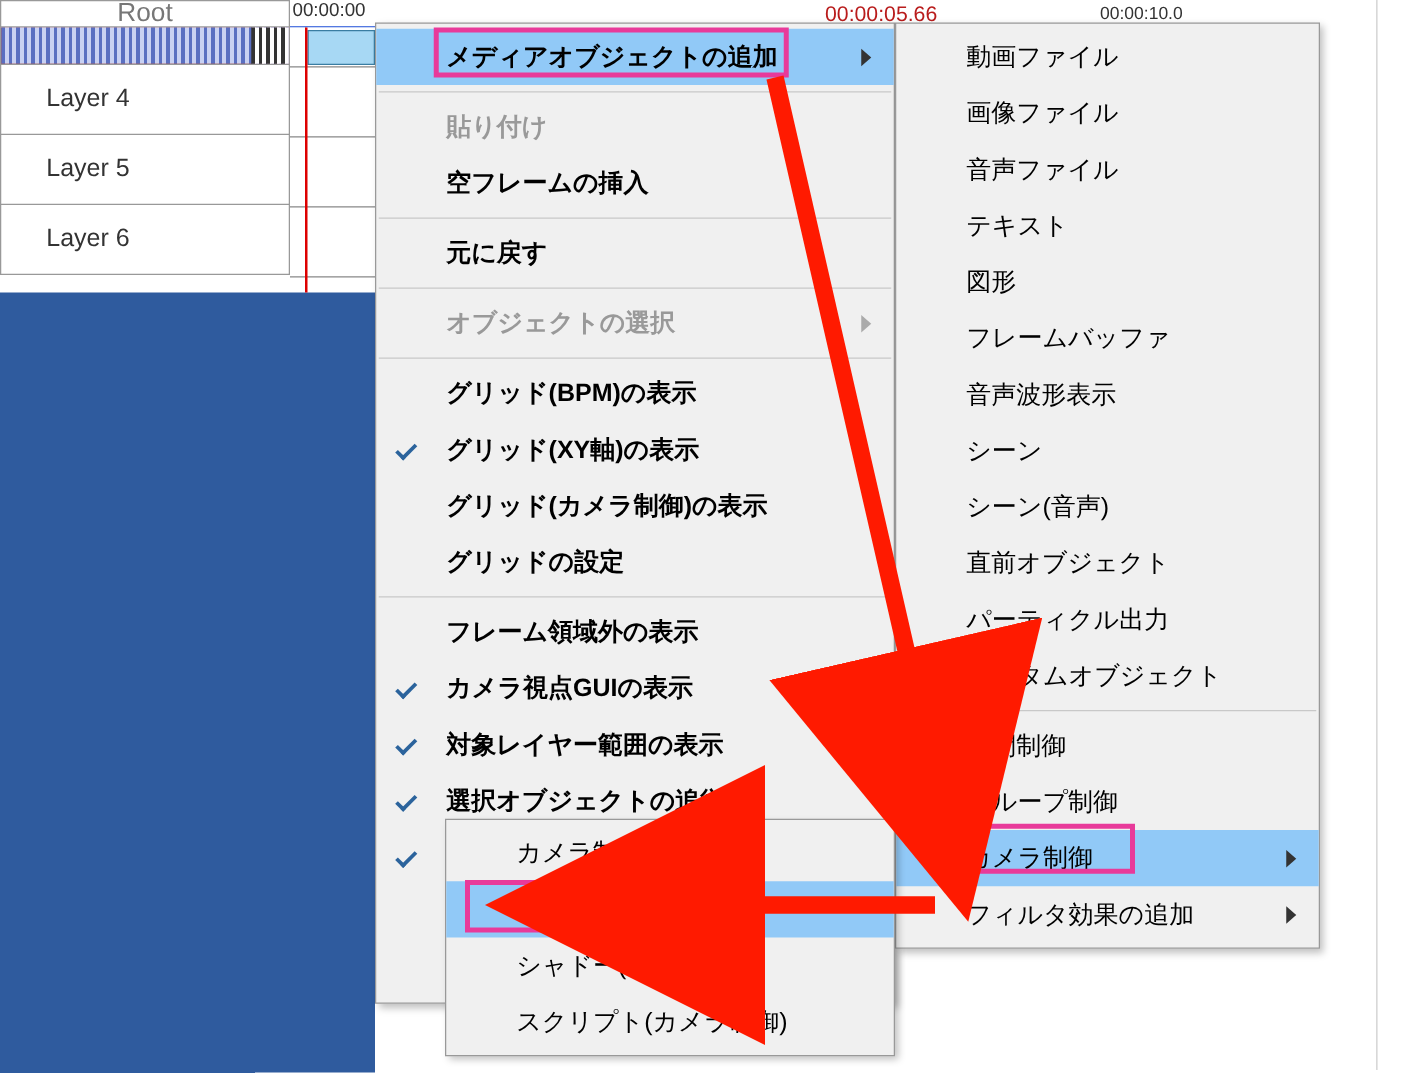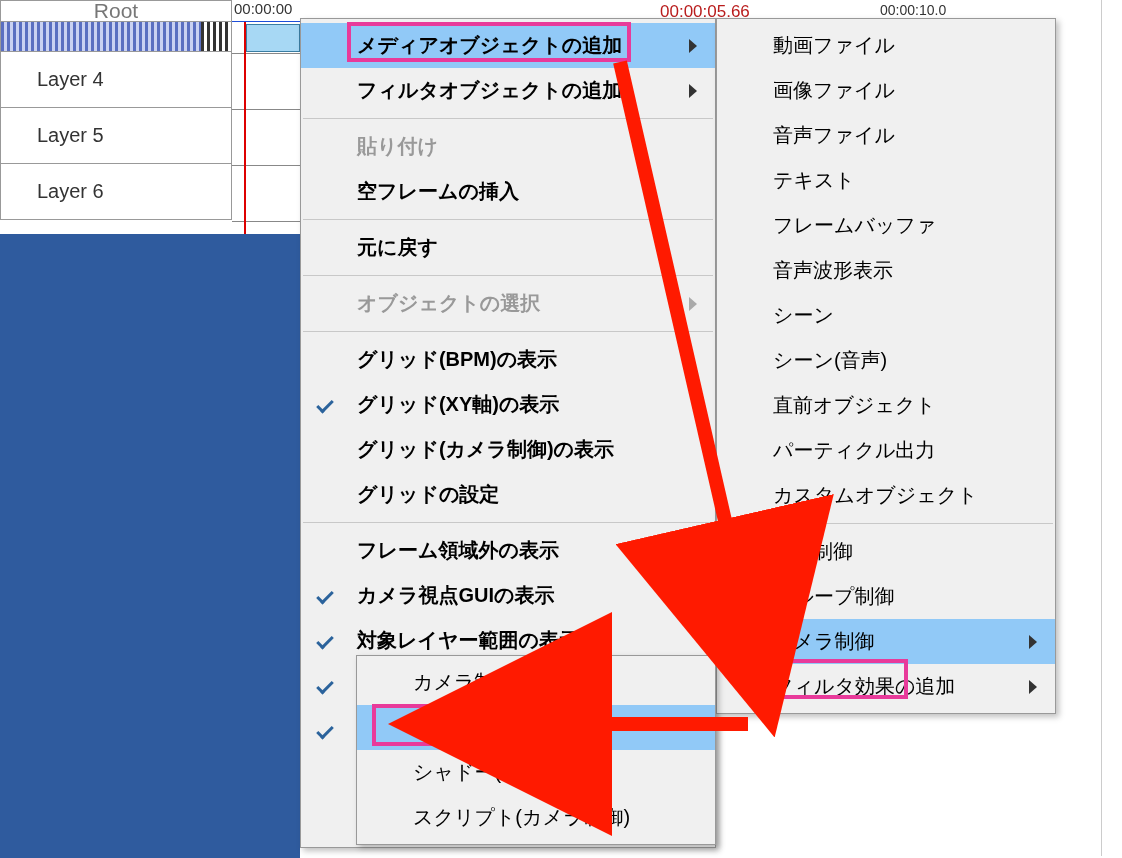--- a/index.html
+++ b/index.html
@@ -284,24 +284,20 @@
   </div>
 
   <span class="ruler-label-far">00:00:05.66</span>
   <span class="ruler-label-far2">00:00:10.0</span>
 
   <div id="main-menu" class="menu" style="left:300px; top:18px; width:416px;font-weight:bold;">
       <div class="menu-item highlight">
         <span>メディアオブジェクトの追加</span>
         <span class="arrow"></span>
       </div>
-      <div class="menu-item">
-        <span>フィルタオブジェクトの追加</span>
-        <span class="arrow"></span>
-      </div>
       <div class="menu-sep"></div>
       <div class="menu-item disabled">
         <span>貼り付け</span>
       </div>
       <div class="menu-item">
         <span>空フレームの挿入</span>
       </div>
       <div class="menu-sep"></div>
       <div class="menu-item">
         <span>元に戻す</span>
@@ -359,20 +355,23 @@
         <span>動画ファイル</span>
       </div>
       <div class="menu-item">
         <span>画像ファイル</span>
       </div>
       <div class="menu-item">
         <span>音声ファイル</span>
       </div>
       <div class="menu-item">
         <span>テキスト</span>
+      </div>
+      <div class="menu-item">
+        <span>図形</span>
       </div>
       <div class="menu-item">
         <span>フレームバッファ</span>
       </div>
       <div class="menu-item">
         <span>音声波形表示</span>
       </div>
       <div class="menu-item">
         <span>シーン</span>
       </div>

